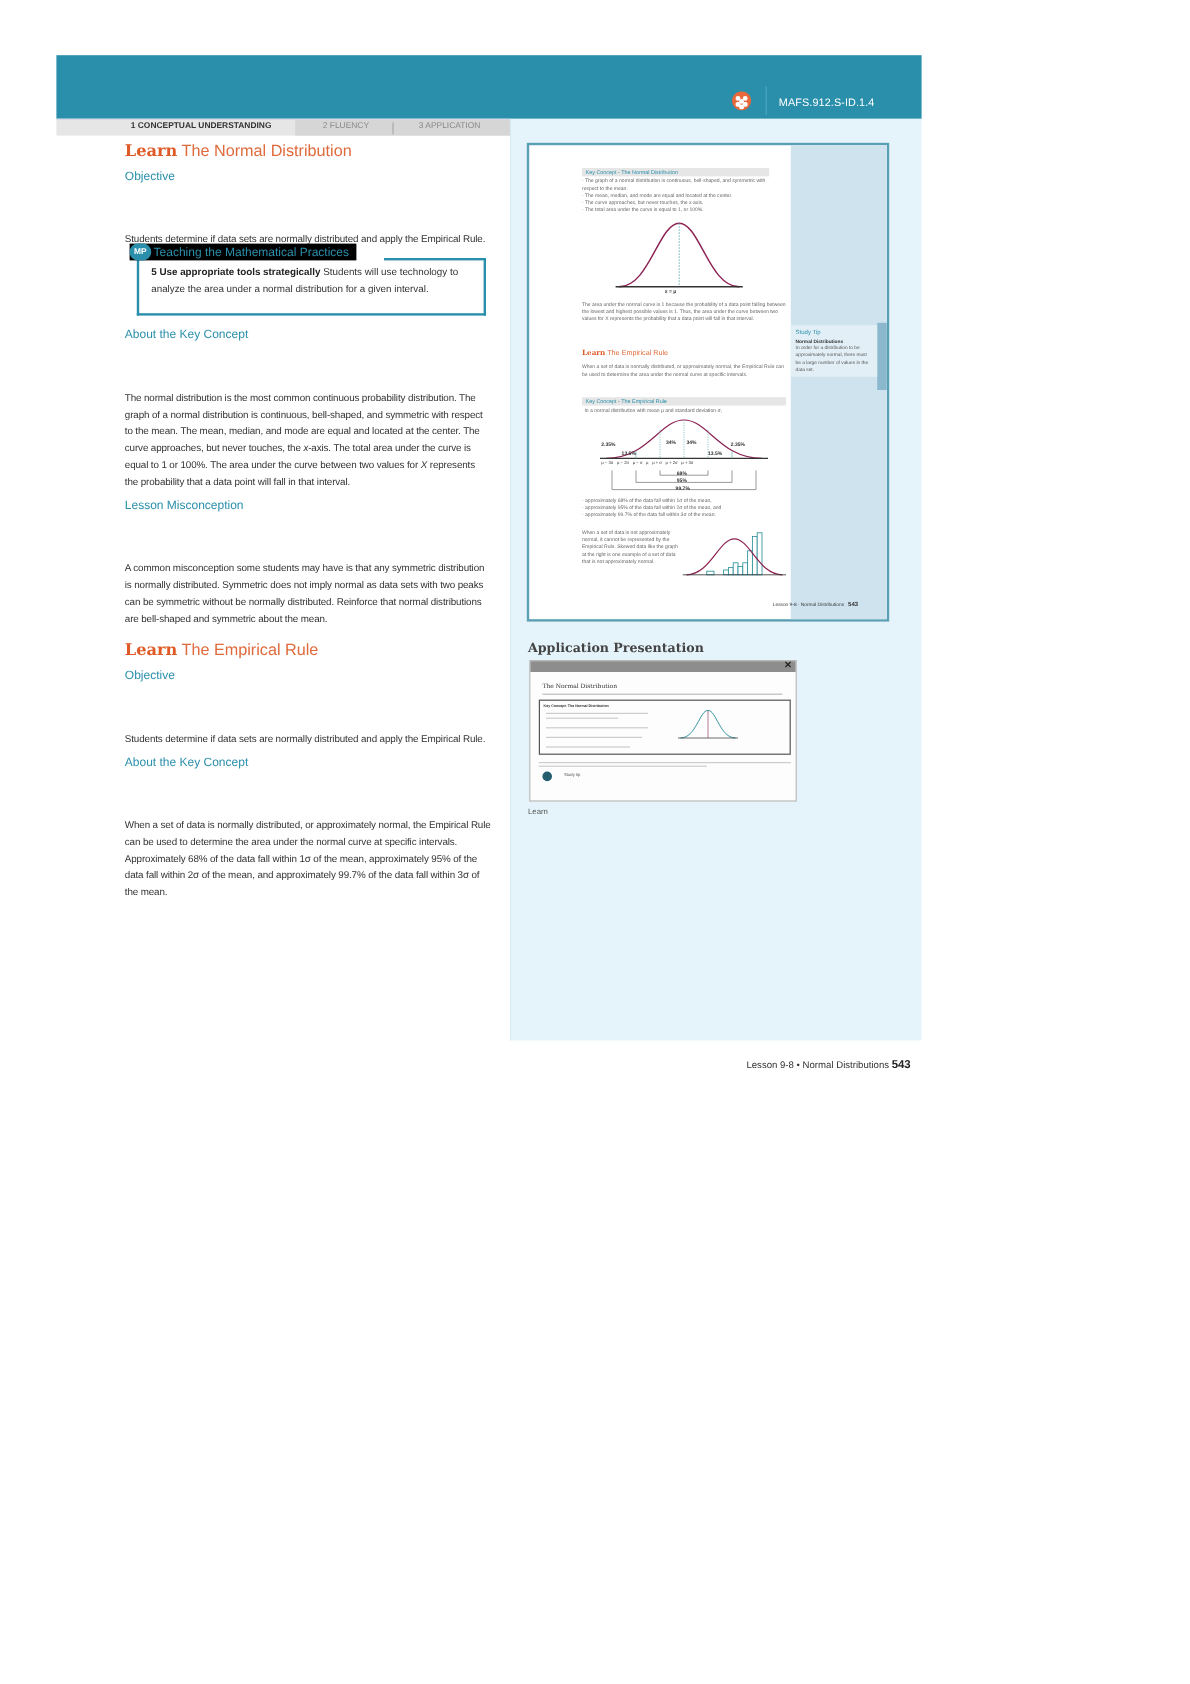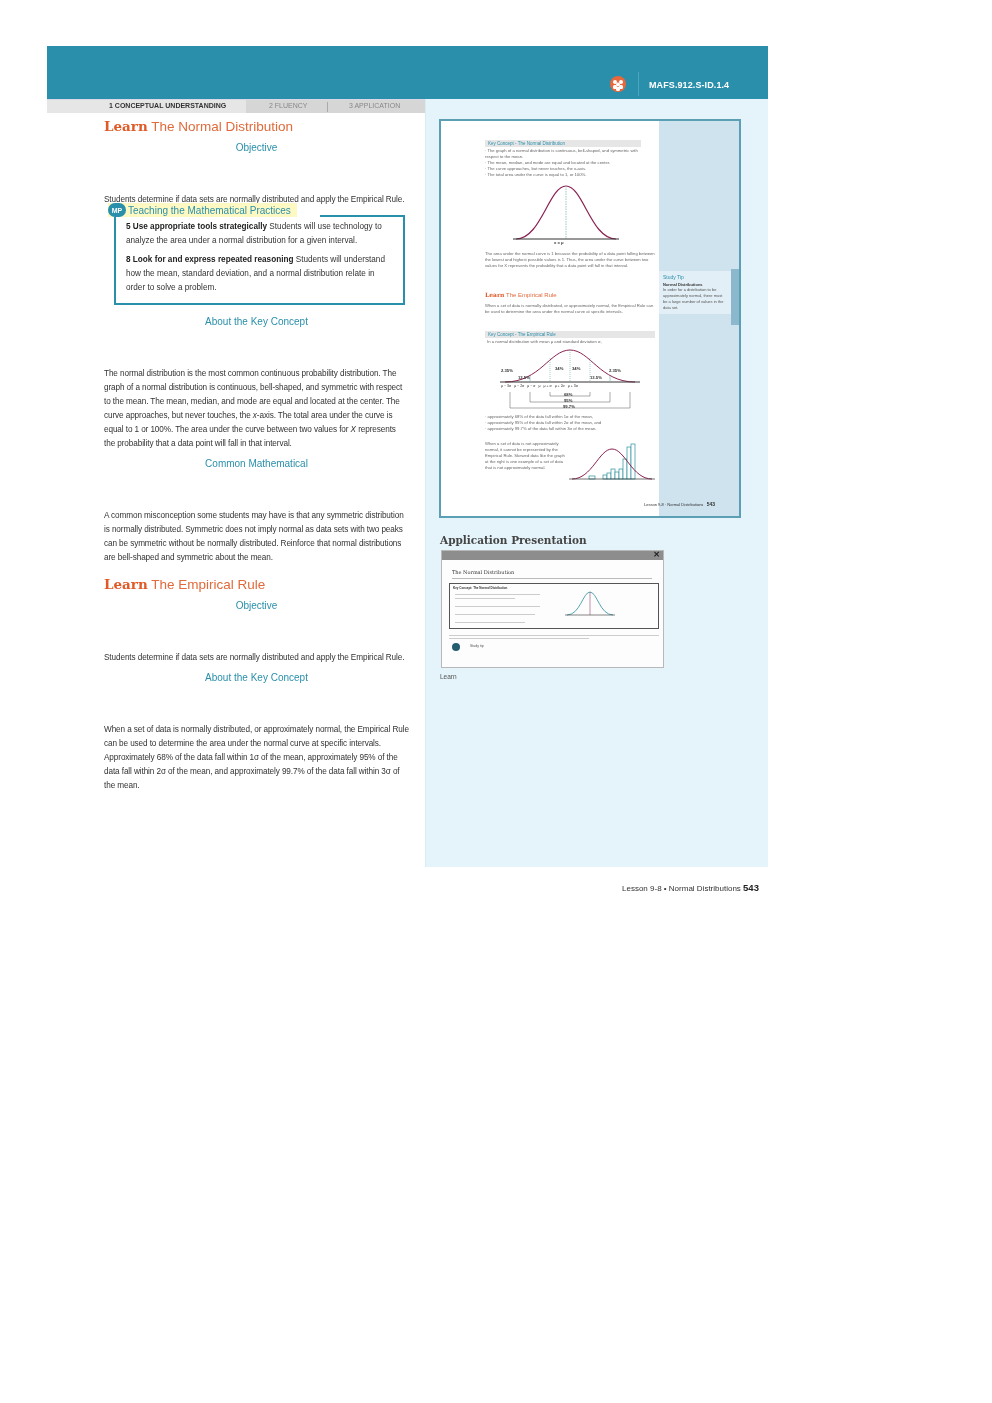--- a/index.html
+++ b/index.html
@@ -2,43 +2,43 @@
 <html><head>
 <meta charset="utf-8">
 <style>
   * { box-sizing: border-box; margin: 0; padding: 0; }
   html, body { width: 992px; height: 1403px; background: #ffffff; overflow: hidden; }
   body { font-family: "Liberation Sans", sans-serif; color: #333; position: relative; }
 
   .header-band { position: absolute; left: 47px; top: 46px; width: 721px; height: 53px; background: #2a8fab; }
   .std-icon { position: absolute; left: 609px; top: 76px; width: 18px; height: 16px; }
   .std-divider { position: absolute; left: 638px; top: 72px; width: 1px; height: 24px; background: #4aa6bf; }
-  .std-code { position: absolute; left: 649px; top: 80px; font-size: 9px; font-weight: bold; color: #ffffff; letter-spacing: 0.1px; }
+  .std-code { position: absolute; left: 649px; top: 80px; font-size: 9px; font-weight: normal; color: #ffffff; letter-spacing: 0.1px; }
 
   .tabbar { position: absolute; left: 47px; top: 99px; width: 378px; height: 14px; background: #e6e6e6; border-top: 1px solid #d8d8e6; }
   .tab { position: absolute; top: 2px; font-size: 7px; text-transform: uppercase; }
   .tab-1 { left: 62px; font-weight: bold; color: #333; }
   .tab-2 { left: 222px; color: #888; }
   .tab-3 { left: 302px; color: #888; }
   .tab-sep { position: absolute; left: 280px; top: 2px; width: 1px; height: 10px; background: #aaa; }
   .tab-inactive-bg { position: absolute; left: 199px; top: 0; width: 179px; height: 13px; background: #d6d6d6; }
 
   .right-panel { position: absolute; left: 425px; top: 99px; width: 343px; height: 768px; background: #e4f4fa; border-left: 1px solid #d8ecf3; }
 
   .left-col { position: absolute; left: 104px; top: 118px; width: 305px; }
   .learn-title { font-size: 13.5px; color: #e06a3b; margin-bottom: 8px; white-space: nowrap; }
   .learn-word { font-family: "DejaVu Serif", serif; font-weight: bold; color: #e05a28; }
-  .section-head { font-size: 10px; color: #2a8fab; margin-bottom: 2px; text-align: center; }
+  .section-head { font-size: 10px; color: #2a8fab; margin-bottom: 2px; }
   .body-text { font-size: 8.2px; line-height: 14px; color: #333; letter-spacing: -0.1px; margin-top: 40px; }
   .gap-s { height: 7px; }
   .gap-m { height: 11px; }
 
   .mp-box { position: relative; margin-top: 8px; margin-left: 10px; width: 291px; border: 2px solid #2a8fab; border-top: none; padding: 5px 8px 8px 10px; }
   .mp-box:before { content: ""; position: absolute; top: 0; right: -2px; width: 85px; border-top: 2px solid #2a8fab; }
-  .mp-head { position: absolute; left: -8px; top: -12px; display: flex; align-items: center; background: #fef9c3; padding-right: 6px; }
+  .mp-head { position: absolute; left: -8px; top: -12px; display: flex; align-items: center; background: #000000; padding-right: 6px; }
   .mp-badge { width: 18px; height: 14px; border-radius: 7px; background: #2a8fab; color: #fff; font-size: 7px; font-weight: bold; display: flex; align-items: center; justify-content: center; margin-right: 2px; }
   .mp-title { font-size: 10px; color: #2a8fab; }
   .mp-item { font-size: 8.2px; line-height: 14px; color: #333; }
   .mp-item b { color: #222; }
 
   .pg-frame { position: absolute; left: 439px; top: 119px; width: 302px; height: 399px; border: 2px solid #5a9fb3; background: #ffffff; }
   .pg-side { position: absolute; right: 0; top: 0; width: 80px; height: 395px; background: #cfe3ef; }
   .pg-side-bar { position: absolute; right: 0; top: 148px; width: 8px; height: 56px; background: #8bb8cc; }
   .study-tip { position: absolute; right: 8px; top: 150px; width: 72px; background: #e2eff6; padding: 3px 4px; }
   .st-title { font-size: 5px; color: #2a8fab; margin-bottom: 2px; }
@@ -102,31 +102,28 @@
 
   <div class="mp-box">
     <div class="mp-head">
       <div class="mp-badge">MP</div>
       <div class="mp-title">Teaching the Mathematical Practices</div>
     </div>
     <div class="mp-item">
       <b>5 Use appropriate tools strategically</b><span> Students will use technology to analyze the area under a normal distribution for a given interval.</span>
     </div>
     <div style="height:5px"></div>
-    <div class="mp-item">
-      <b>8 Look for and express repeated reasoning</b><span> Students will understand how the mean, standard deviation, and a normal distribution relate in order to solve a problem.</span>
-    </div>
   </div>
 
   <div class="gap-m"></div>
   <div class="section-head">About the Key Concept</div>
   <div class="body-text"><span>The normal distribution is the most common continuous probability distribution. The graph of a normal distribution is continuous, bell-shaped, and symmetric with respect to the mean. The mean, median, and mode are equal and located at the center. The curve approaches, but never touches, the </span><i>x</i><span>-axis. The total area under the curve is equal to 1 or 100%. The area under the curve between two values for </span><i>X</i><span> represents the probability that a data point will fall in that interval.</span></div>
 
   <div class="gap-s"></div>
-  <div class="section-head">Common Mathematical</div>
+  <div class="section-head">Lesson Misconception</div>
   <div class="body-text">A common misconception some students may have is that any symmetric distribution is normally distributed. Symmetric does not imply normal as data sets with two peaks can be symmetric without be normally distributed. Reinforce that normal distributions are bell-shaped and symmetric about the mean.</div>
 
   <div class="gap-m"></div>
   <div class="learn-title">
     <span class="learn-word">Learn</span>
     <span>The Empirical Rule</span>
   </div>
   <div class="section-head">Objective</div>
   <div class="body-text">Students determine if data sets are normally distributed and apply the Empirical Rule.</div>
   <div class="gap-s"></div>

